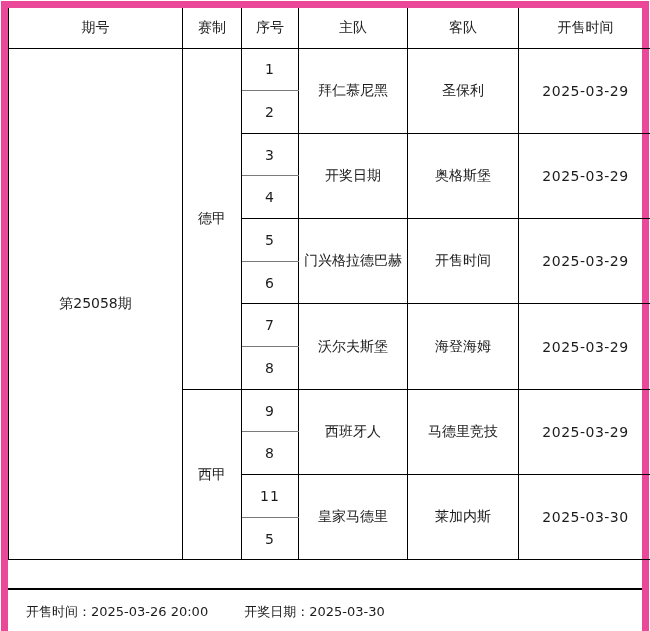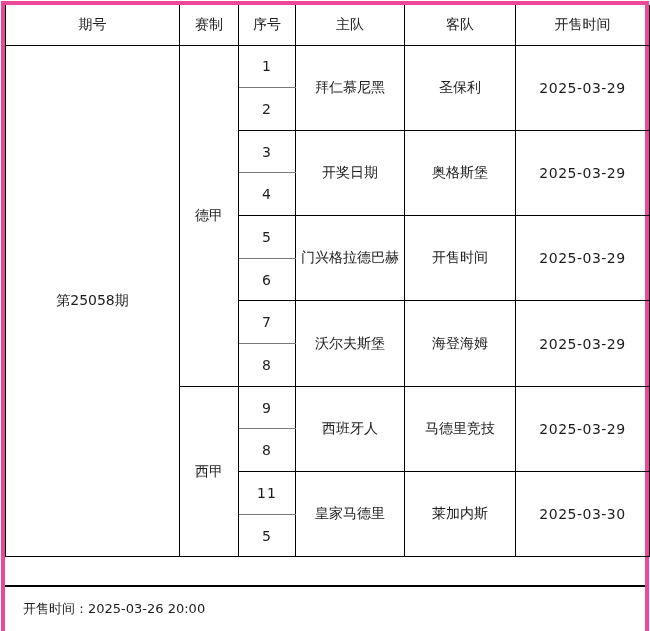--- a/index.html
+++ b/index.html
@@ -6,21 +6,21 @@
   html, body {
     width: 650px; height: 631px;
     background: #ffffff;
     font-family: "DejaVu Sans", "Liberation Sans", sans-serif;
     color: #1c1c1c;
   }
   body { position: relative; }
   .sheet {
     position: absolute; left: 1px; top: 1px;
     width: 648px; height: 630px;
-    border: 4px solid #ec4899;
+    border: 7px solid #ec4899;
     background: #ffffff;
   }
   table.sched {
     border-collapse: collapse;
     table-layout: fixed;
     width: 100%;
   }
   .sched th, .sched td {
     border: 1px solid #000000;
     text-align: center;
@@ -139,15 +139,16 @@
       <tr>
         <td class="serial">5</td>
       </tr>
     </tbody>
   </table>
 
   <div class="empty-strip"></div>
 
   <div class="footer">
     <span>开售时间：2025-03-26 20:00</span>
+    <span>开奖日期：2025-03-30</span>
   </div>
 
 </div>
 
 </body></html>

